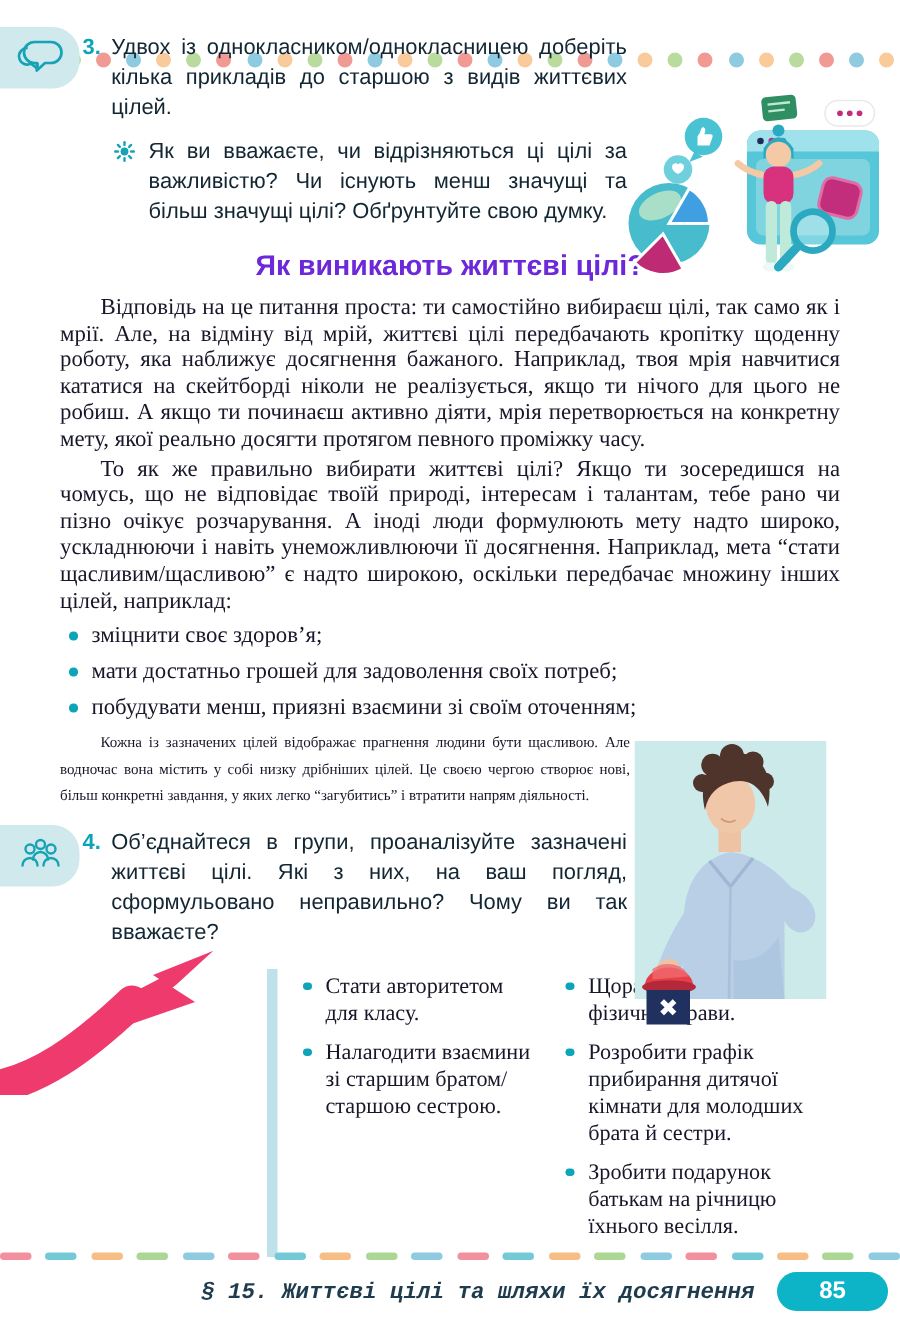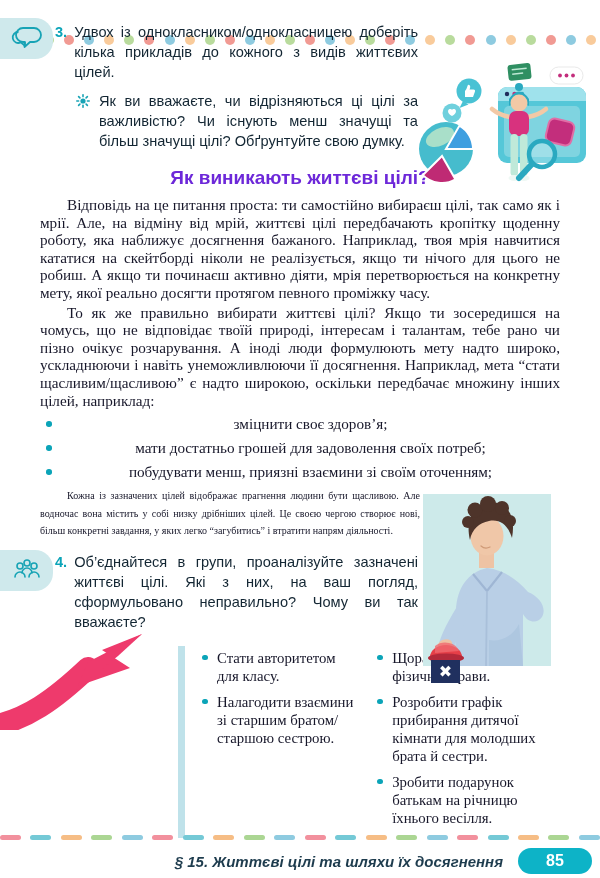--- a/index.html
+++ b/index.html
@@ -30,21 +30,21 @@
 
   
   .section-title{margin:16px 40px 7px;text-align:center;
         font-family:"Liberation Sans",sans-serif;font-weight:bold;
         font-size:19px;color:#6d28d9;}
   .body-text{margin:0 40px;text-align:justify;}
   p.para{margin:0 0 2px;text-indent:27px;font-size:15.2px;line-height:17.6px;}
   p.para-narrow{margin:6px 180px 0 40px;text-align:justify;
         text-indent:27px;font-size:10px;line-height:17.6px;}
 
-  ul.goals{list-style:none;margin:6px 40px 2px;padding:0;text-align:center;}
+  ul.goals{list-style:none;margin:6px 40px 2px;padding:0;}
   ul.goals li{position:relative;padding-left:21px;margin:0 0 6px;
         font-size:15.2px;line-height:18px;}
   .bullet-dot{position:absolute;left:6px;top:6px;width:5.5px;height:5.5px;
         border-radius:50%;background:#0ba4b8;}
 
   
   .examples{margin:14px 38px 0 178px;border-left:7px solid #bfe2ea;
         padding:3px 0 3px 13px;display:flex;gap:15px;}
   .examples ul{list-style:none;margin:0;padding:0;}
   .examples .col-left{flex:0 0 44%;}
@@ -61,21 +61,21 @@
 
   
   .illustration{position:absolute;top:42px;right:8px;width:176px;height:138px;}
 
   
   .arrow{position:absolute;left:-8px;top:610px;width:168px;height:102px;z-index:3;}
 
   
   .footer{position:absolute;top:829px;left:0;right:0;height:28px;
         display:flex;justify-content:flex-end;align-items:center;gap:15px;padding-right:8px;}
-  .footer-text{font-family:Liberation Sans, sans-serif;font-style:italic;
+  .footer-text{font-family:Liberation Mono, monospace;font-style:italic;
         font-weight:bold;font-size:15px;color:#1e3c4e;}
   .page-badge{width:74px;height:26px;border-radius:13px;background:#0db3c7;
         color:#fff;display:flex;align-items:center;justify-content:center;
         font-family:"Liberation Sans",sans-serif;font-weight:bold;font-size:16px;}
 </style>
 </head>
 <body>
 
 <div class="page">
 
@@ -114,21 +114,21 @@
 
   <div class="task task3">
     <div class="side-tab tab3">
       <svg width="34" height="27" viewBox="0 0 34 27">
         <path d="M13 3 h11 a7 7 0 0 1 0 14 h-4 l-5.5 5 v-5 h-1.5 a7 7 0 0 1 0 -14 z" fill="none" stroke="#17a3b5" stroke-width="1.8" stroke-linejoin="round"></path>
         <path d="M8.5 7 a5.5 5.5 0 1 0 2.2 10.4 l4.3 3.4 v-4.2" fill="none" stroke="#17a3b5" stroke-width="1.8" stroke-linejoin="round"></path>
       </svg>
     </div>
     <div class="task-row">
       <span class="task-num">3.</span>
-      <span>Удвох із однокласником/однокласницею доберіть кілька прикладів до кожного з видів життєвих цілей.</span>
+      <span>Удвох із однокласником/однокласницею доберіть кілька прикладів до старшою з видів життєвих цілей.</span>
     </div>
     <div class="subtask">
       <svg class="sun" width="14" height="14" viewBox="0 0 14 14">
         <circle cx="7" cy="7" r="2.6" fill="#17a3b5"></circle>
         <g stroke="#17a3b5" stroke-width="1.6" stroke-linecap="round">
           <line x1="7" y1="0.8" x2="7" y2="2.6"></line>
             <line x1="7" y1="11.4" x2="7" y2="13.2"></line>
           <line x1="0.8" y1="7" x2="2.6" y2="7"></line>
             <line x1="11.4" y1="7" x2="13.2" y2="7"></line>
           <line x1="2.6" y1="2.6" x2="3.9" y2="3.9"></line>

